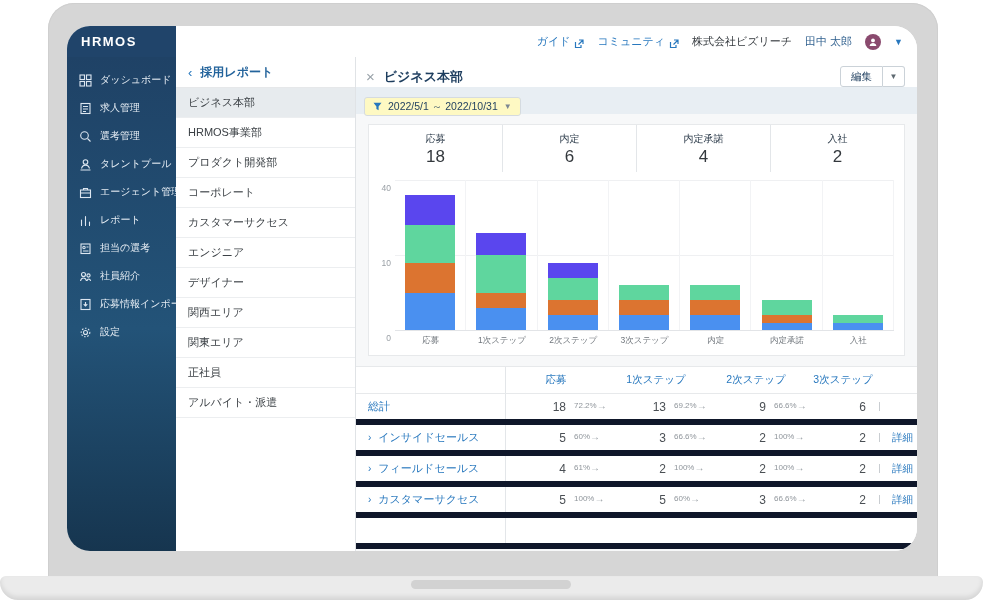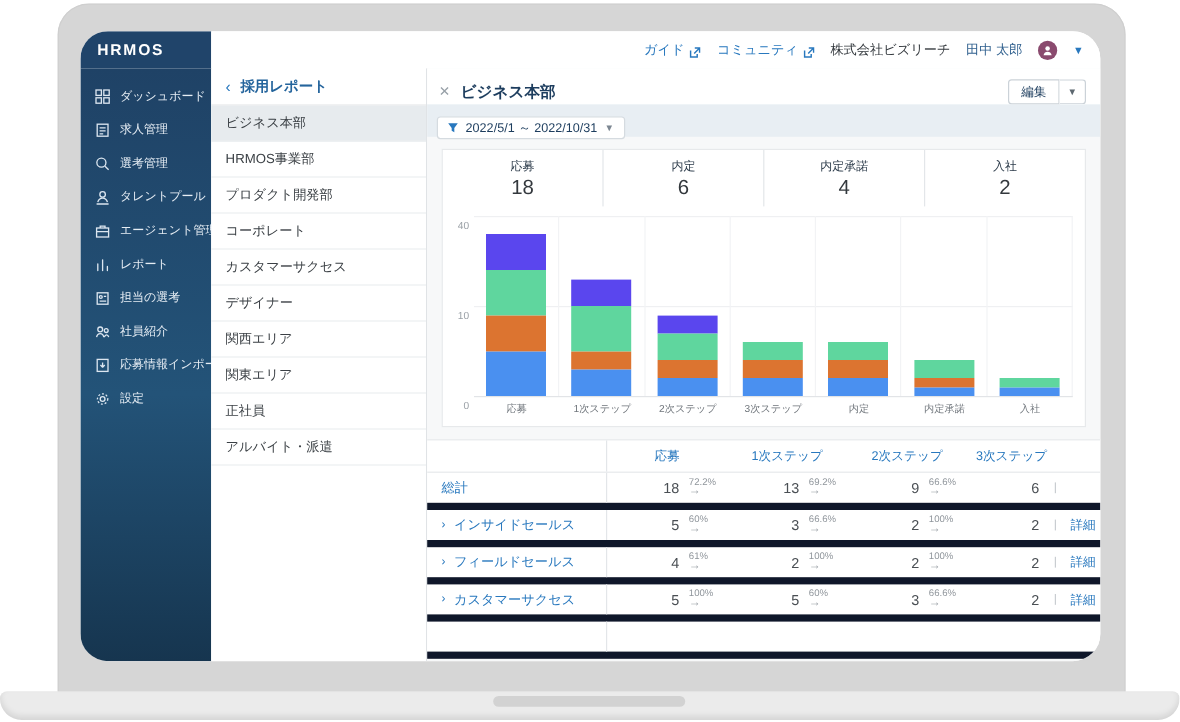--- a/index.html
+++ b/index.html
@@ -47,21 +47,21 @@
   .mh-spacer { flex:1; }
   .btn-edit { height:21px; padding:0 10px; background:#fff; border:1px solid #cbd2d8; border-radius:3px 0 0 3px; font-size:10.5px; color:#1d3d5e; cursor:pointer; }
   .btn-edit-caret { height:21px; width:22px; background:#fff; border:1px solid #cbd2d8; border-left:none; border-radius:0 3px 3px 0; font-size:8px; color:#5d6870; cursor:pointer; }
   .tabs { display:flex; gap:14px; margin:7px 0 0 21px; }
   .tab { font-size:11px; padding-bottom:6px; cursor:pointer; }
   .tab.active { color:#1d3d5e; font-weight:bold; border-bottom:3px solid #1d3d5e; }
   .tab.inactive { color:#8d959c; }
 
   
   .filter-bar { background:#e8eef3; height:27px; display:flex; align-items:center; padding-left:8px; flex:0 0 27px; }
-  .date-btn { background:#ffffff; border:1px solid #d5dbe0; border-radius:3px; height:19px; display:flex; align-items:center; gap:6px; padding:0 8px; font-size:10.5px; color:#1d3d5e; cursor:pointer;margin-top:12px; }
+  .date-btn { background:#fef9c3; border:1px solid #d5dbe0; border-radius:3px; height:19px; display:flex; align-items:center; gap:6px; padding:0 8px; font-size:10.5px; color:#1d3d5e; cursor:pointer;margin-top:12px; }
   .date-btn .caret { color:#7c8792; font-size:8px; }
 
   
   .content { flex:1; min-height:0; }
   .chart-card { margin:10px 12px 0 12px; background:#fff; border:1px solid #e7e9eb; }
   .stats { display:flex; }
   .stat { flex:1; text-align:center; padding:7px 0 5px 0; }
   .stat + .stat { border-left:1px solid #e3e6e9; }
   .stat .s-label { font-size:10px; color:#2b3a49; }
   .stat .s-value { font-size:17px; color:#33383d; margin-top:1px; }
@@ -80,21 +80,21 @@
 
   
   .table { margin-top:10px; background:#fff; border-top:1px solid #e7e9eb; }
   .t-head { display:grid; grid-template-columns:150px 100px 100px 100px 74px 1fr; height:27px; align-items:center; border-bottom:1px solid #e7e9eb; }
   .t-head .h-cell { text-align:center; font-size:10.5px; color:#2878be; }
   .t-head .h-first { border-right:1px solid #e3e6e9; height:100%; }
   .t-row { display:grid; grid-template-columns:150px 60px 40px 60px 40px 60px 40px 60px 14px 1fr; height:31px; align-items:center; border-bottom:6px solid #0f172a; }
   .r-label { height:100%; display:flex; align-items:center; gap:7px; padding-left:12px; border-right:1px solid #e3e6e9; color:#2878be; font-size:11px; cursor:pointer; white-space:nowrap; }
   .r-label .chev { font-size:10px; color:#2878be; }
   .r-num { text-align:right; font-size:12px; color:#4a4f54; }
-  .r-pct { display:flex; flex-direction:column; align-items:flex-start; padding-left:8px; line-height:1; }
+  .r-pct { display:flex; flex-direction:row; align-items:flex-start; padding-left:8px; line-height:1; }
   .r-pct .p { font-size:8px; color:#8f959b; }
   .r-pct .a { font-size:10px; color:#9aa0a6; margin-top:-1px; }
   .r-mark { display:flex; justify-content:flex-end; }
   .r-mark .m { width:1px; height:9px; background:#c9cdd1; }
   .r-detail { font-size:10.5px; color:#2878be; padding-left:12px; cursor:pointer; }
 </style>
 </head>
 <body>
 
 <div class="stage">
@@ -216,20 +216,21 @@
         <div class="panel-header">
           <span class="chev">‹</span>
           <span class="ttl">採用レポート</span>
         </div>
         <div id="panel-items">
             <div class="panel-item selected">ビジネス本部</div>
             <div class="panel-item">HRMOS事業部</div>
             <div class="panel-item">プロダクト開発部</div>
             <div class="panel-item">コーポレート</div>
             <div class="panel-item">カスタマーサクセス</div>
+            <div class="panel-item">エンジニア</div>
             <div class="panel-item">デザイナー</div>
             <div class="panel-item">関西エリア</div>
             <div class="panel-item">関東エリア</div>
             <div class="panel-item">正社員</div>
             <div class="panel-item">アルバイト・派遣</div>
           </div>
       </div>
 
       <div class="main">
         <div class="main-header">

